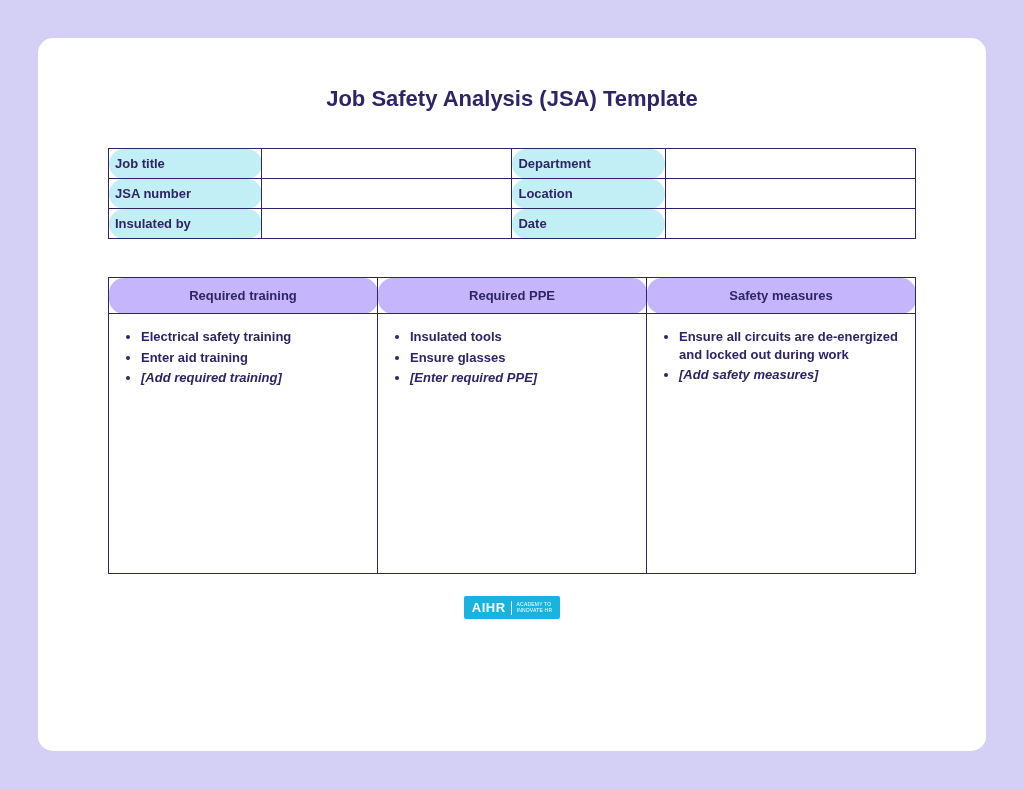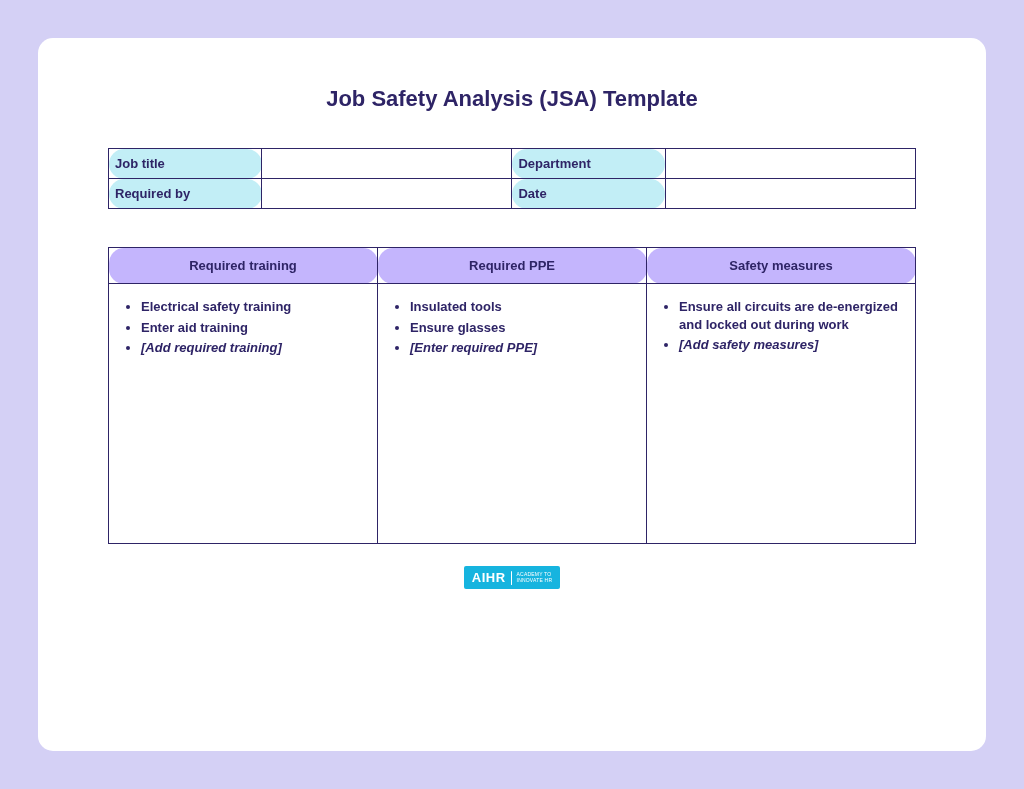--- a/index.html
+++ b/index.html
@@ -123,21 +123,27 @@
 
   <table class="info-table">
     <tbody>
       <tr>
         <td class="label-cell">Job title</td>
         <td class="value-cell"></td>
         <td class="label-cell">Department</td>
         <td class="value-cell"></td>
       </tr>
       <tr>
-        <td class="label-cell">Required by</td>
+        <td class="label-cell">JSA number</td>
+        <td class="value-cell"></td>
+        <td class="label-cell">Location</td>
+        <td class="value-cell"></td>
+      </tr>
+      <tr>
+        <td class="label-cell">Insulated by</td>
         <td class="value-cell"></td>
         <td class="label-cell">Date</td>
         <td class="value-cell"></td>
       </tr>
     </tbody>
   </table>
 
   <table class="requirements-table">
     <thead>
       <tr>

